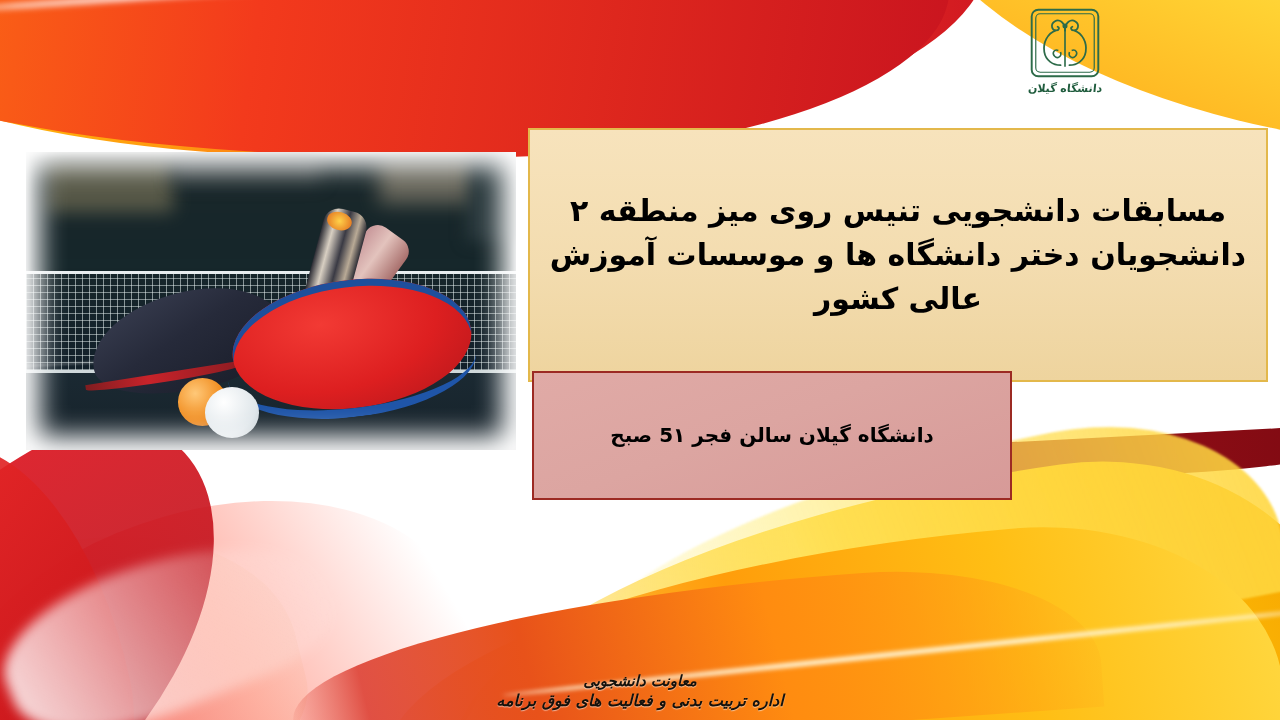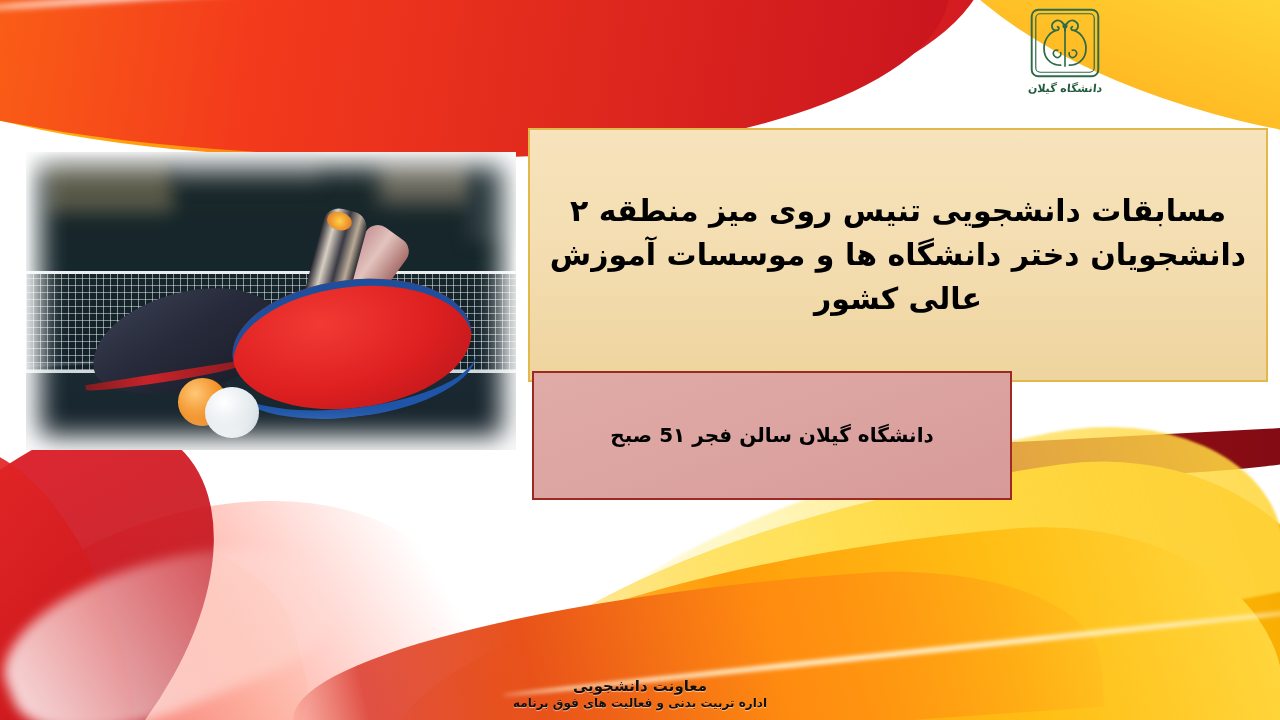--- a/index.html
+++ b/index.html
@@ -151,23 +151,23 @@
   
   .logo{position:absolute;left:1017px;top:6px;width:96px;height:104px;
         display:flex;flex-direction:column;align-items:center;}
   .logo-mark{width:74px;height:74px;}
   .logo-cap{margin-top:2px;font-size:11px;font-weight:bold;color:#1f5c3d;direction:rtl;
         letter-spacing:.5px;transform:skewX(-6deg);}
 
   
   .footer{position:absolute;left:0;right:0;bottom:8px;text-align:center;}
   .footer-line{font-weight:bold;color:#14110c;direction:rtl;line-height:1.3;
-        text-shadow:0 1px 1px rgba(255,255,255,.55);}
+        text-shadow:0 1px 1px rgba(255,255,255,.55);font-style:italic;}
   .footer-l1{font-size:15px;}
-  .footer-l2{font-size:12px;}
+  .footer-l2{font-size:16px;}
 </style>
 </head>
 <body>
 
 <div class="poster">
 
   <div class="deco tl-wrap">
     <div class="tl-band tl-b1"></div>
     <div class="tl-band tl-b2"></div>
     <div class="tl-band tl-b3"></div>

